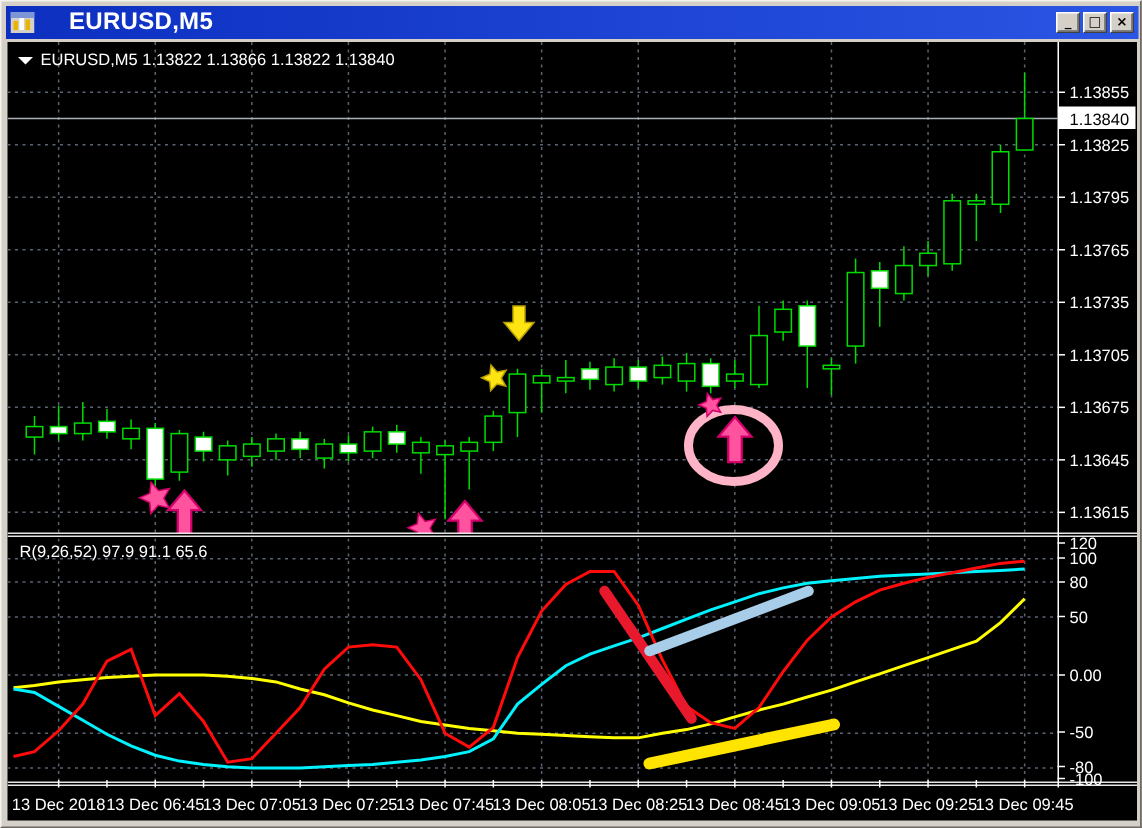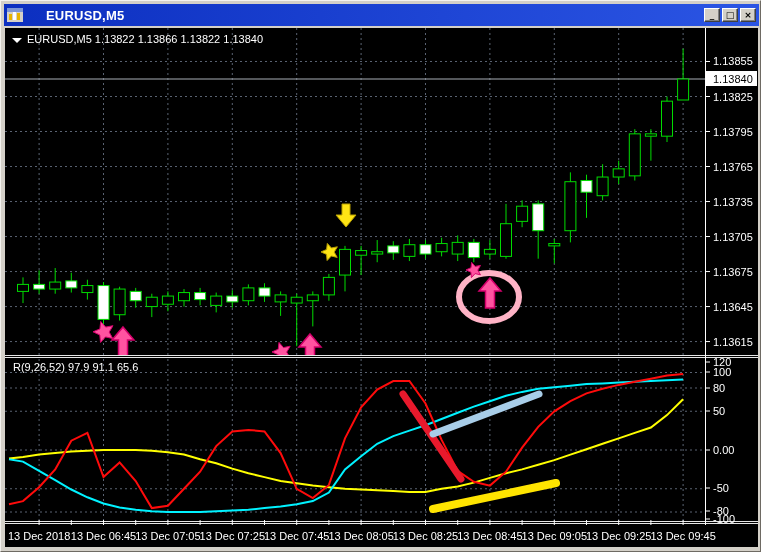--- a/index.html
+++ b/index.html
@@ -5,21 +5,21 @@
   html,body{margin:0;padding:0;}
   body{width:761px;height:552px;position:relative;background:#d4d0c8;
        font-family:"Liberation Sans",sans-serif;overflow:hidden;}
   .window{position:absolute;inset:0;background:#d4d0c8;
           border-top:1px solid #f4f2ee;border-left:1px solid #f4f2ee;
           border-right:1px solid #6e6a63;border-bottom:1px solid #6e6a63;box-sizing:border-box;}
   .titlebar{position:absolute;left:3px;top:3px;width:755px;height:22px;
             background:linear-gradient(90deg,#0c2fc0,#2b55e4);
             display:flex;align-items:center;padding:0 3px;box-sizing:border-box;}
   .ticon{width:16px;height:14px;margin-right:4px;flex:0 0 auto;}
-  .ttext{color:#fff;font-size:13px;font-weight:bold;flex:1;white-space:nowrap;
+  .ttext{color:#fff;font-size:16px;font-weight:bold;flex:1;white-space:nowrap;
          letter-spacing:.2px;padding-left:19px;}
   .tbtns{display:flex;gap:2px;}
   .tbtn{width:16px;height:14px;background:#d4d0c8;color:#000;font-size:9px;font-weight:bold;
         line-height:12px;text-align:center;border:1px solid;padding:0;
         border-color:#fff #404040 #404040 #fff;box-shadow:inset -1px -1px 0 #808080;
         font-family:"DejaVu Sans",sans-serif;}
   .client{position:absolute;left:4px;top:27px;width:753px;height:519px;background:#000;
           border:1px solid #808080;box-sizing:content-box;border-width:0;}
   svg text{font-family:"Liberation Sans",sans-serif;}
 </style>

